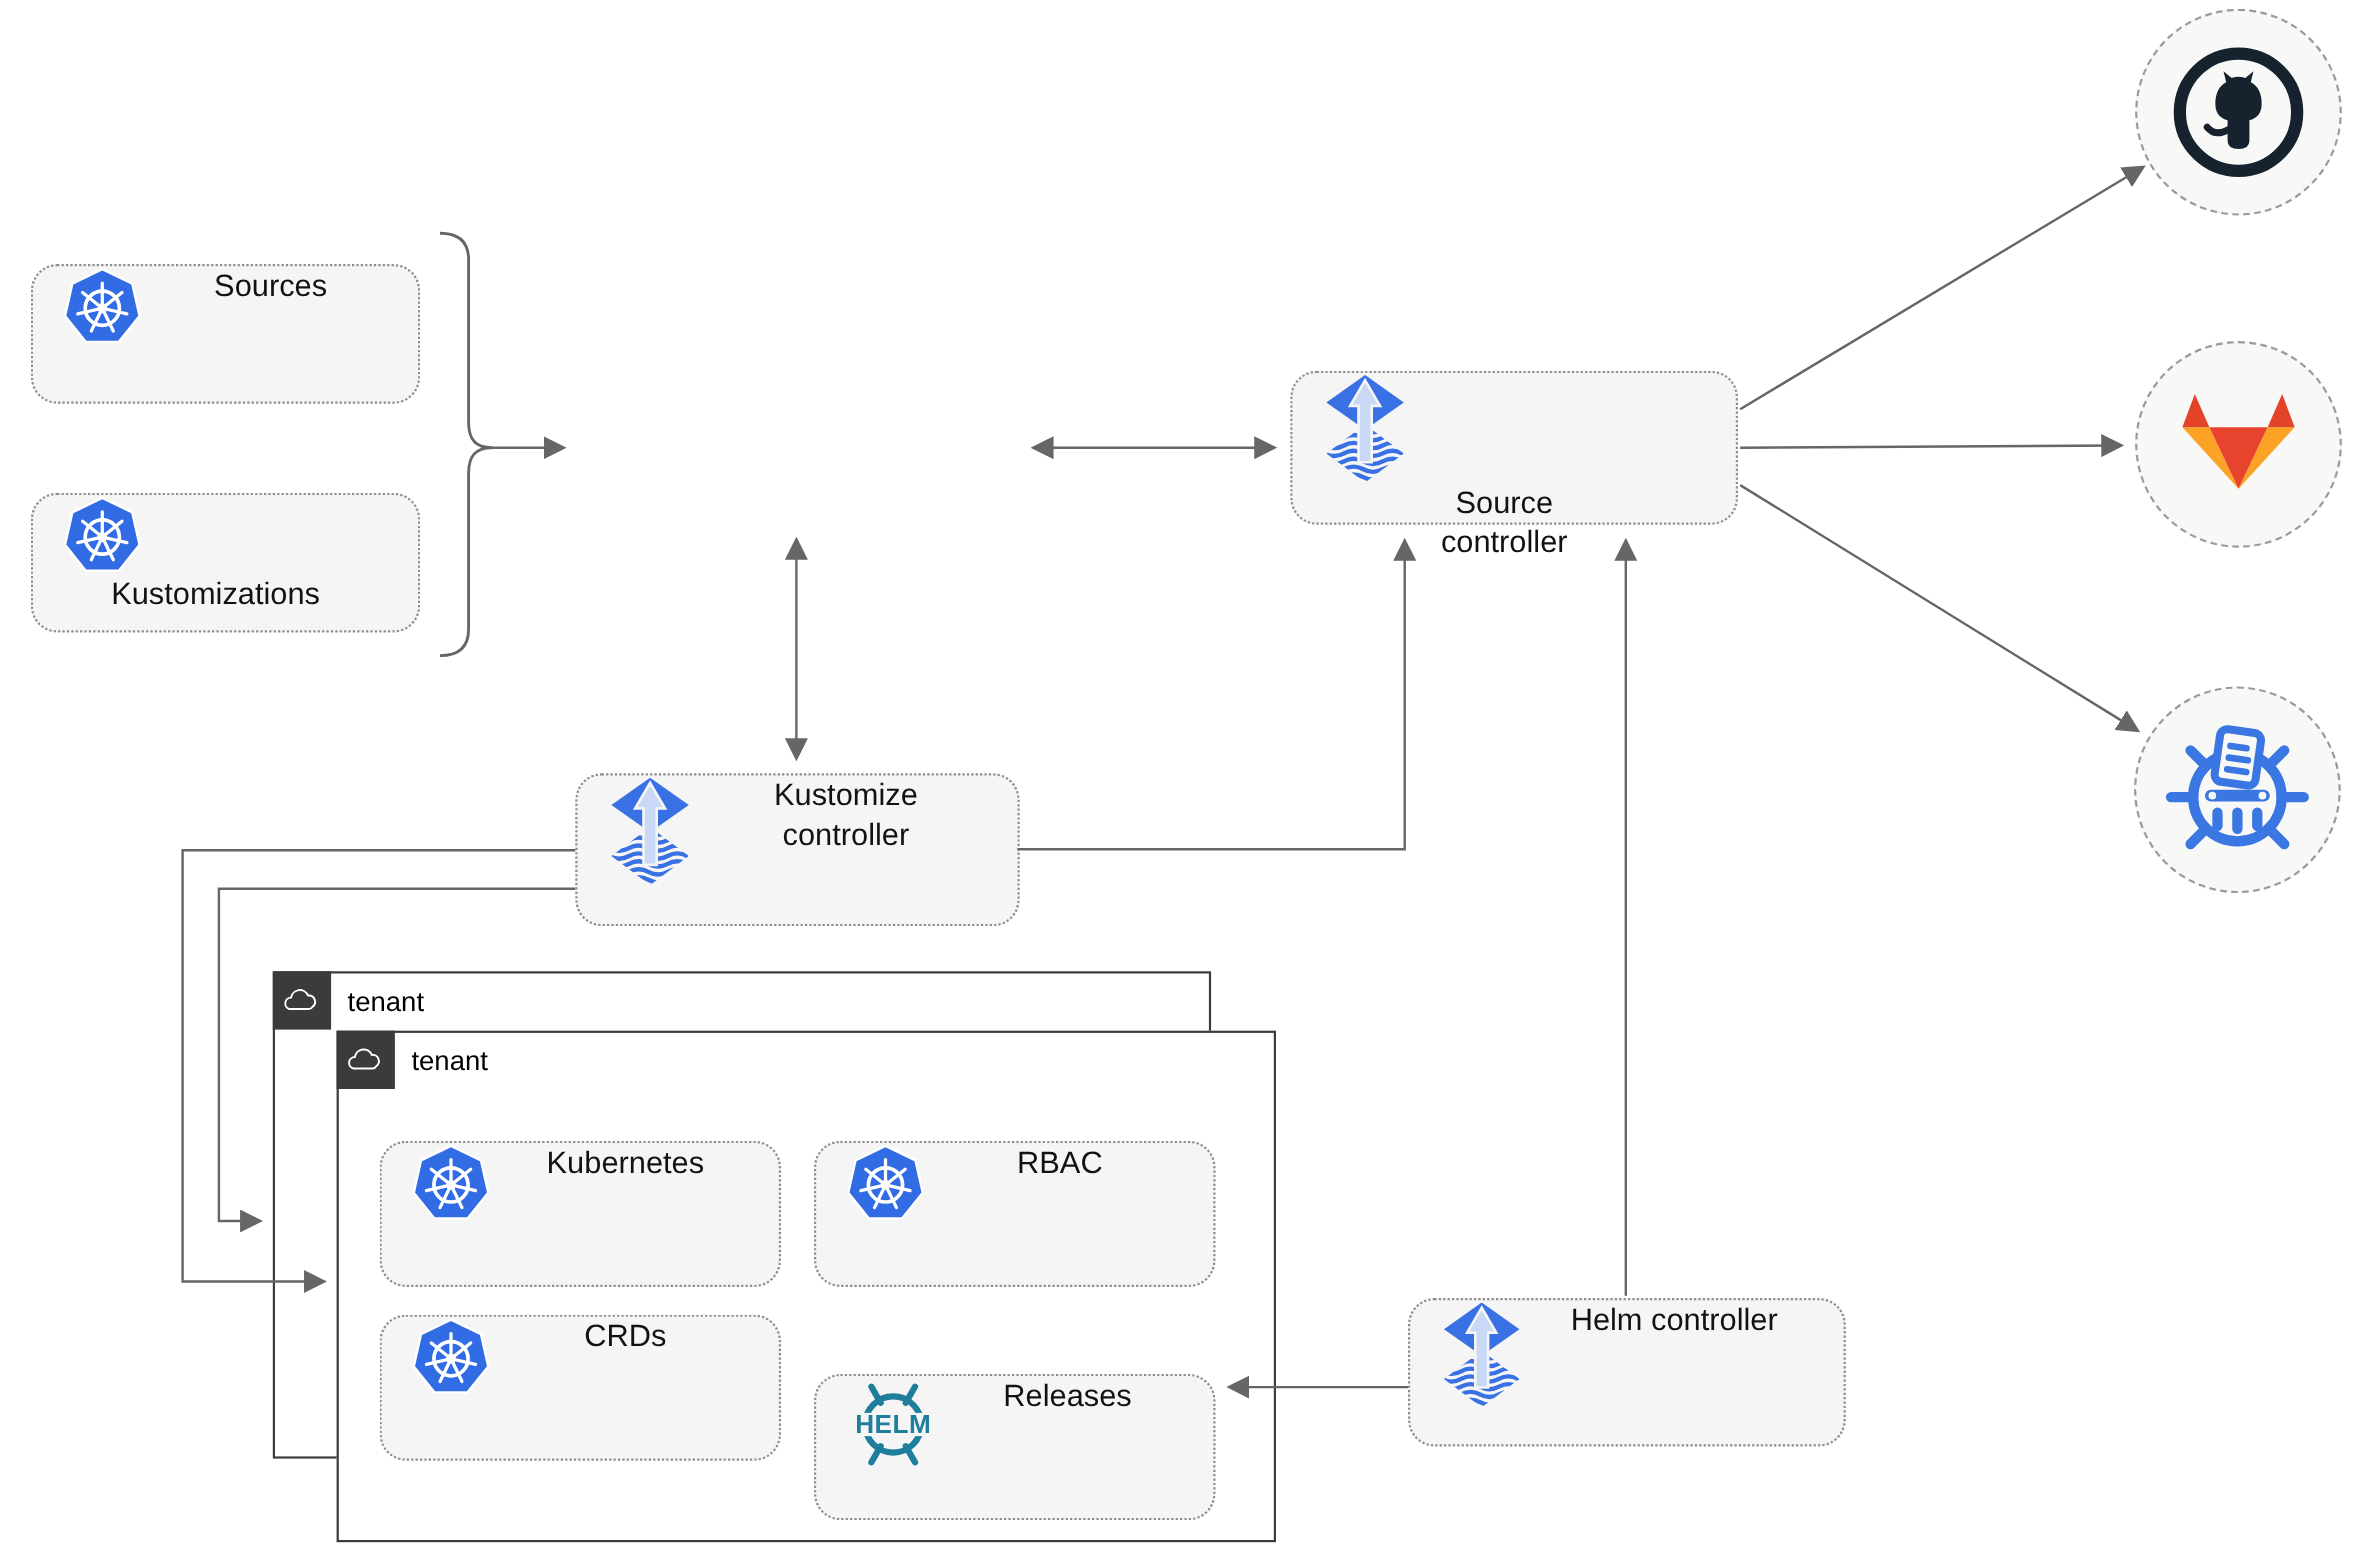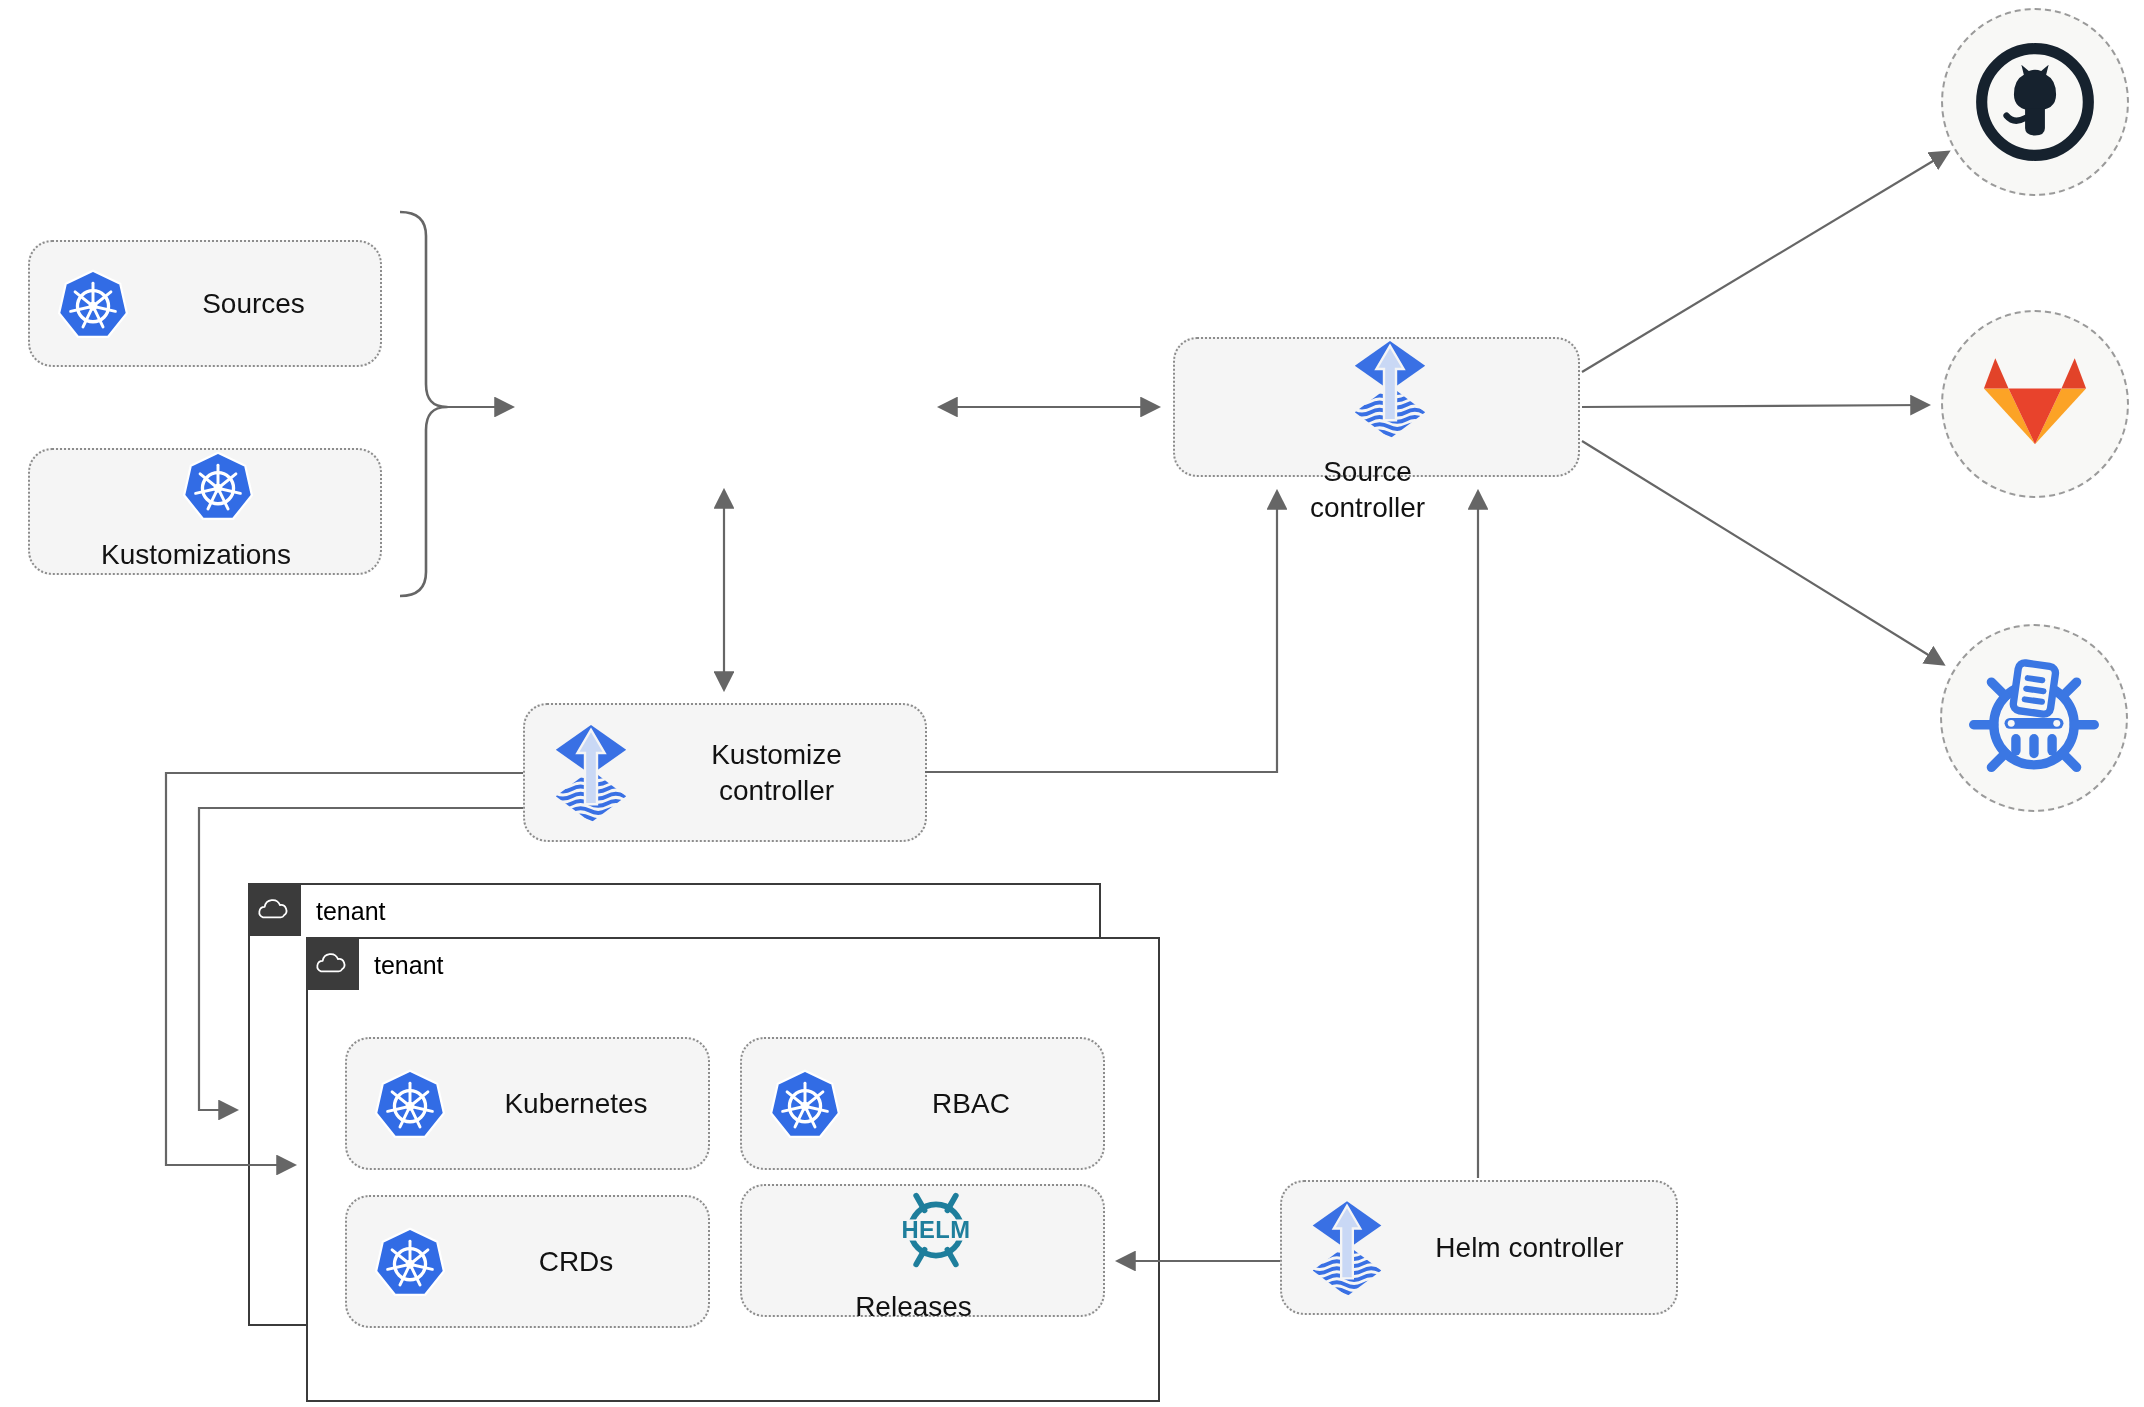--- a/index.html
+++ b/index.html
@@ -1,20 +1,20 @@
 <!DOCTYPE html>
 <html><head>
 <meta charset="utf-8">
 <style>
   html,body{margin:0;padding:0;background:#ffffff;}
   .canvas{position:relative;width:2144px;height:1407px;background:#fff;overflow:hidden;
           font-family:"Liberation Sans",sans-serif;}
   
   .node{position:absolute;background:#f5f5f5;border:2px dotted #8c8c8c;border-radius:24px;
-        display:flex;align-items:center;box-sizing:border-box;z-index:3;gap:15px;}
+        display:flex;box-sizing:border-box;z-index:3;}
   .node .icon{flex:0 0 auto;margin-left:26px;}
   .node .label{flex:1;text-align:center;font-size:28px;color:#121212;padding:0 28px 0 10px;line-height:1.28;}
   .node.two-line .label span{display:inline-block;max-width:190px;}
   
   .tenant{position:absolute;background:#ffffff;border:2px solid #3b3b3b;box-sizing:border-box;z-index:2;}
   .tenant .hdr{position:absolute;left:-2px;top:-2px;width:53px;height:53px;background:#3b3b3b;
                display:flex;align-items:center;justify-content:center;}
   .tenant .tlabel{position:absolute;left:66px;top:12px;font-size:25px;color:#000000;}
   
   .endpoint{position:absolute;width:188px;height:188px;border:2px dashed #9a9a9a;border-radius:50%;
@@ -190,21 +190,21 @@
     <div class="label">RBAC</div>
   </div>
 
   <div class="node" style="left:345px;top:1195px;width:365px;height:133px;">
     <svg class="icon" width="74" height="72">
         <use href="#sym-k8s"></use>
       </svg>
     <div class="label">CRDs</div>
   </div>
 
-  <div class="node" style="left:740px;top:1184px;width:365px;height:133px;flex-direction:column;">
+  <div class="node" style="left:740px;top:1249px;width:365px;height:133px;">
     <svg class="icon" width="88" height="88">
         <use href="#sym-helm"></use>
       </svg>
     <div class="label">Releases</div>
   </div>
 
   <div class="endpoint" style="left:1941px;top:8px;">
     <svg width="124" height="124">
         <use href="#sym-github"></use>
       </svg>

